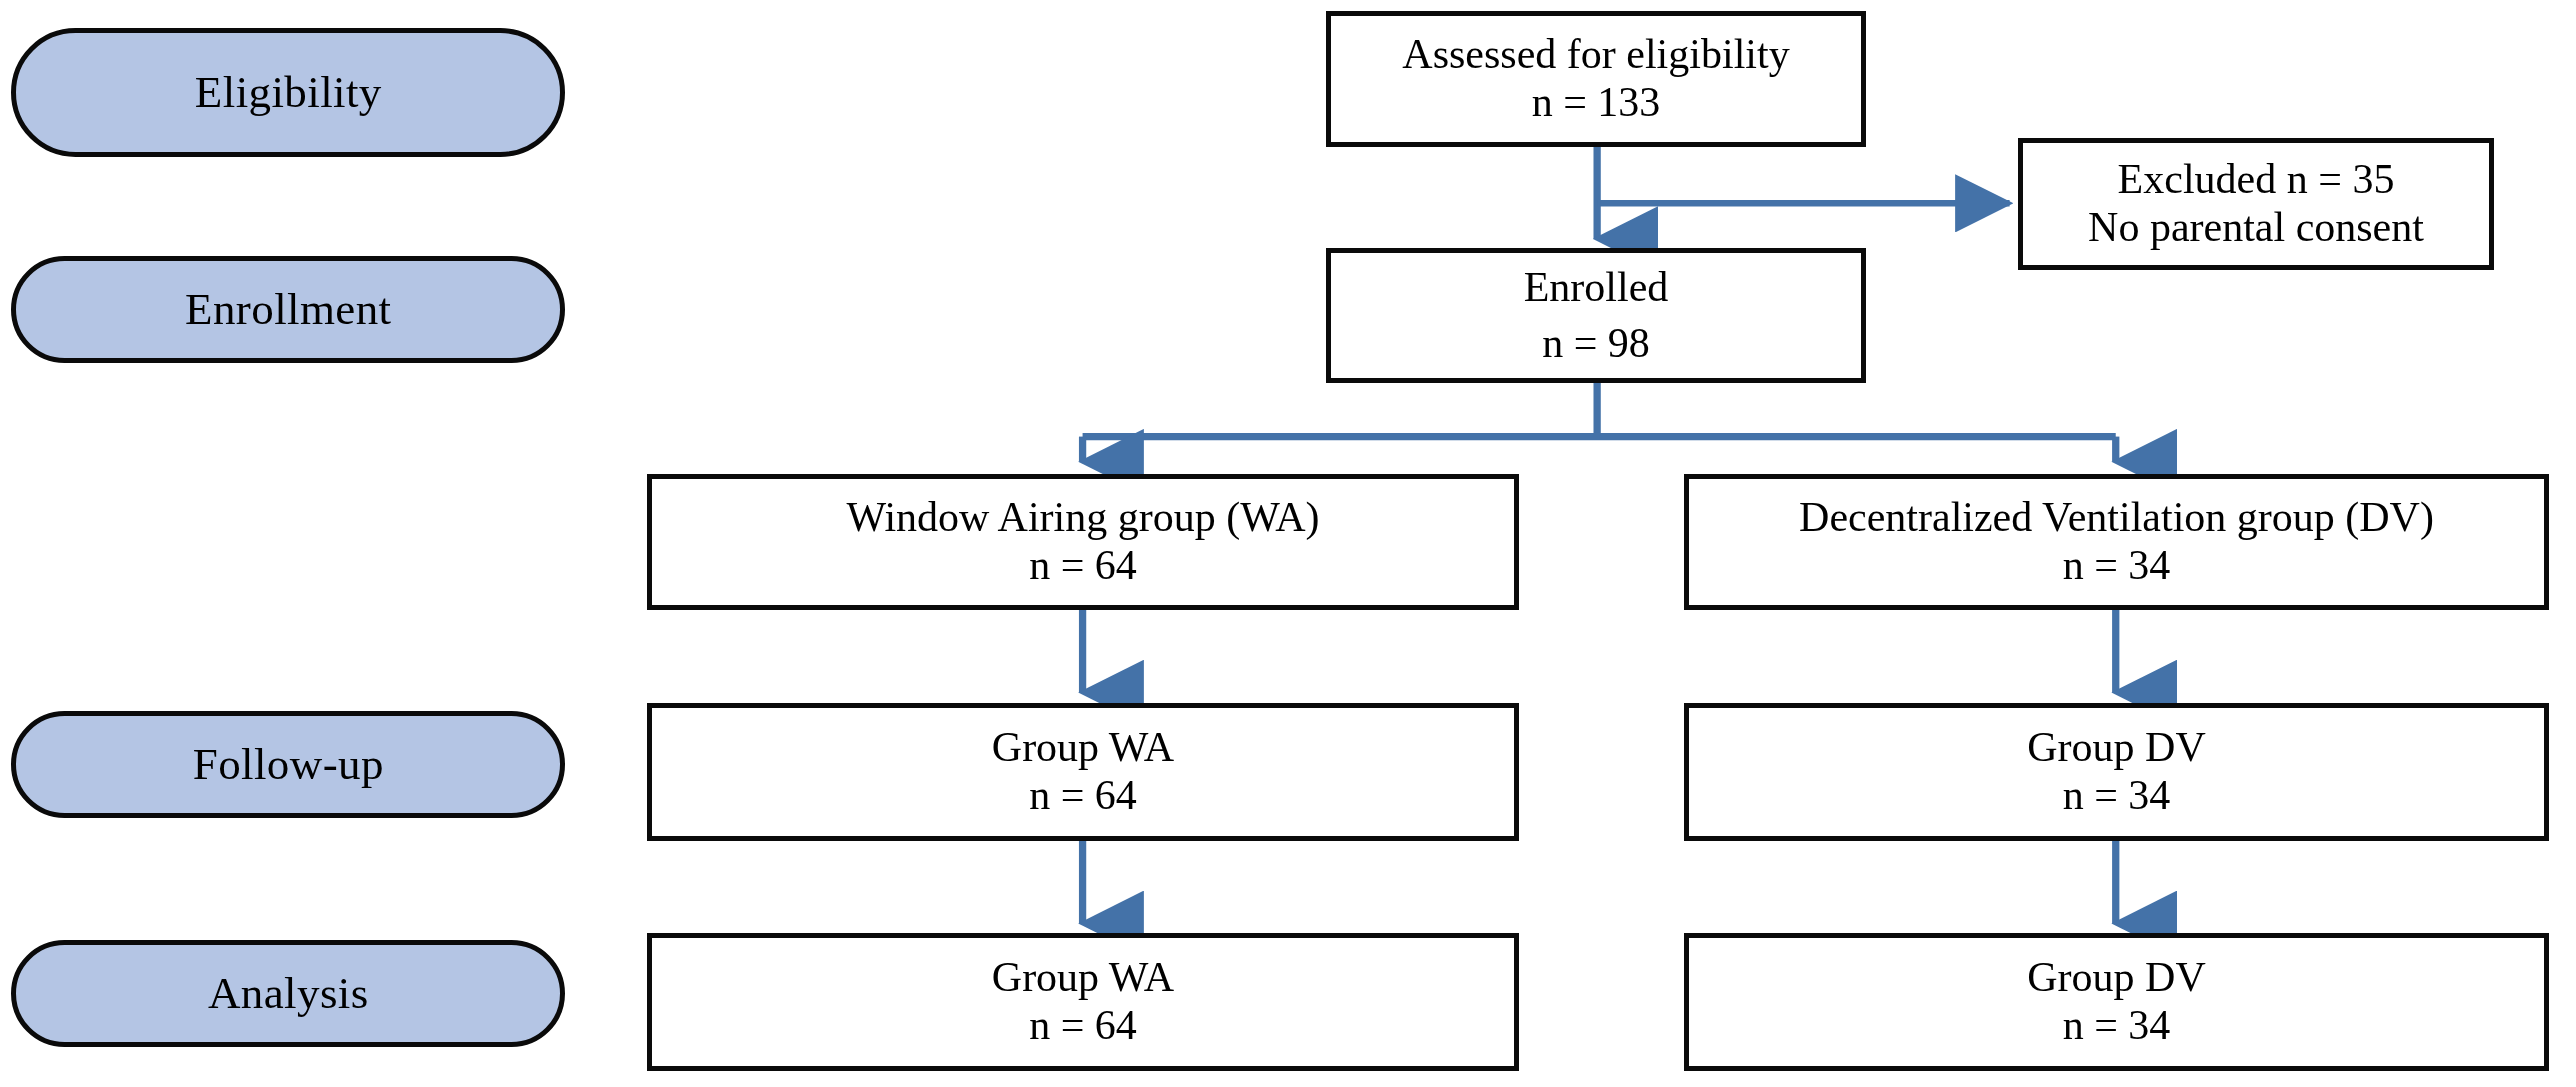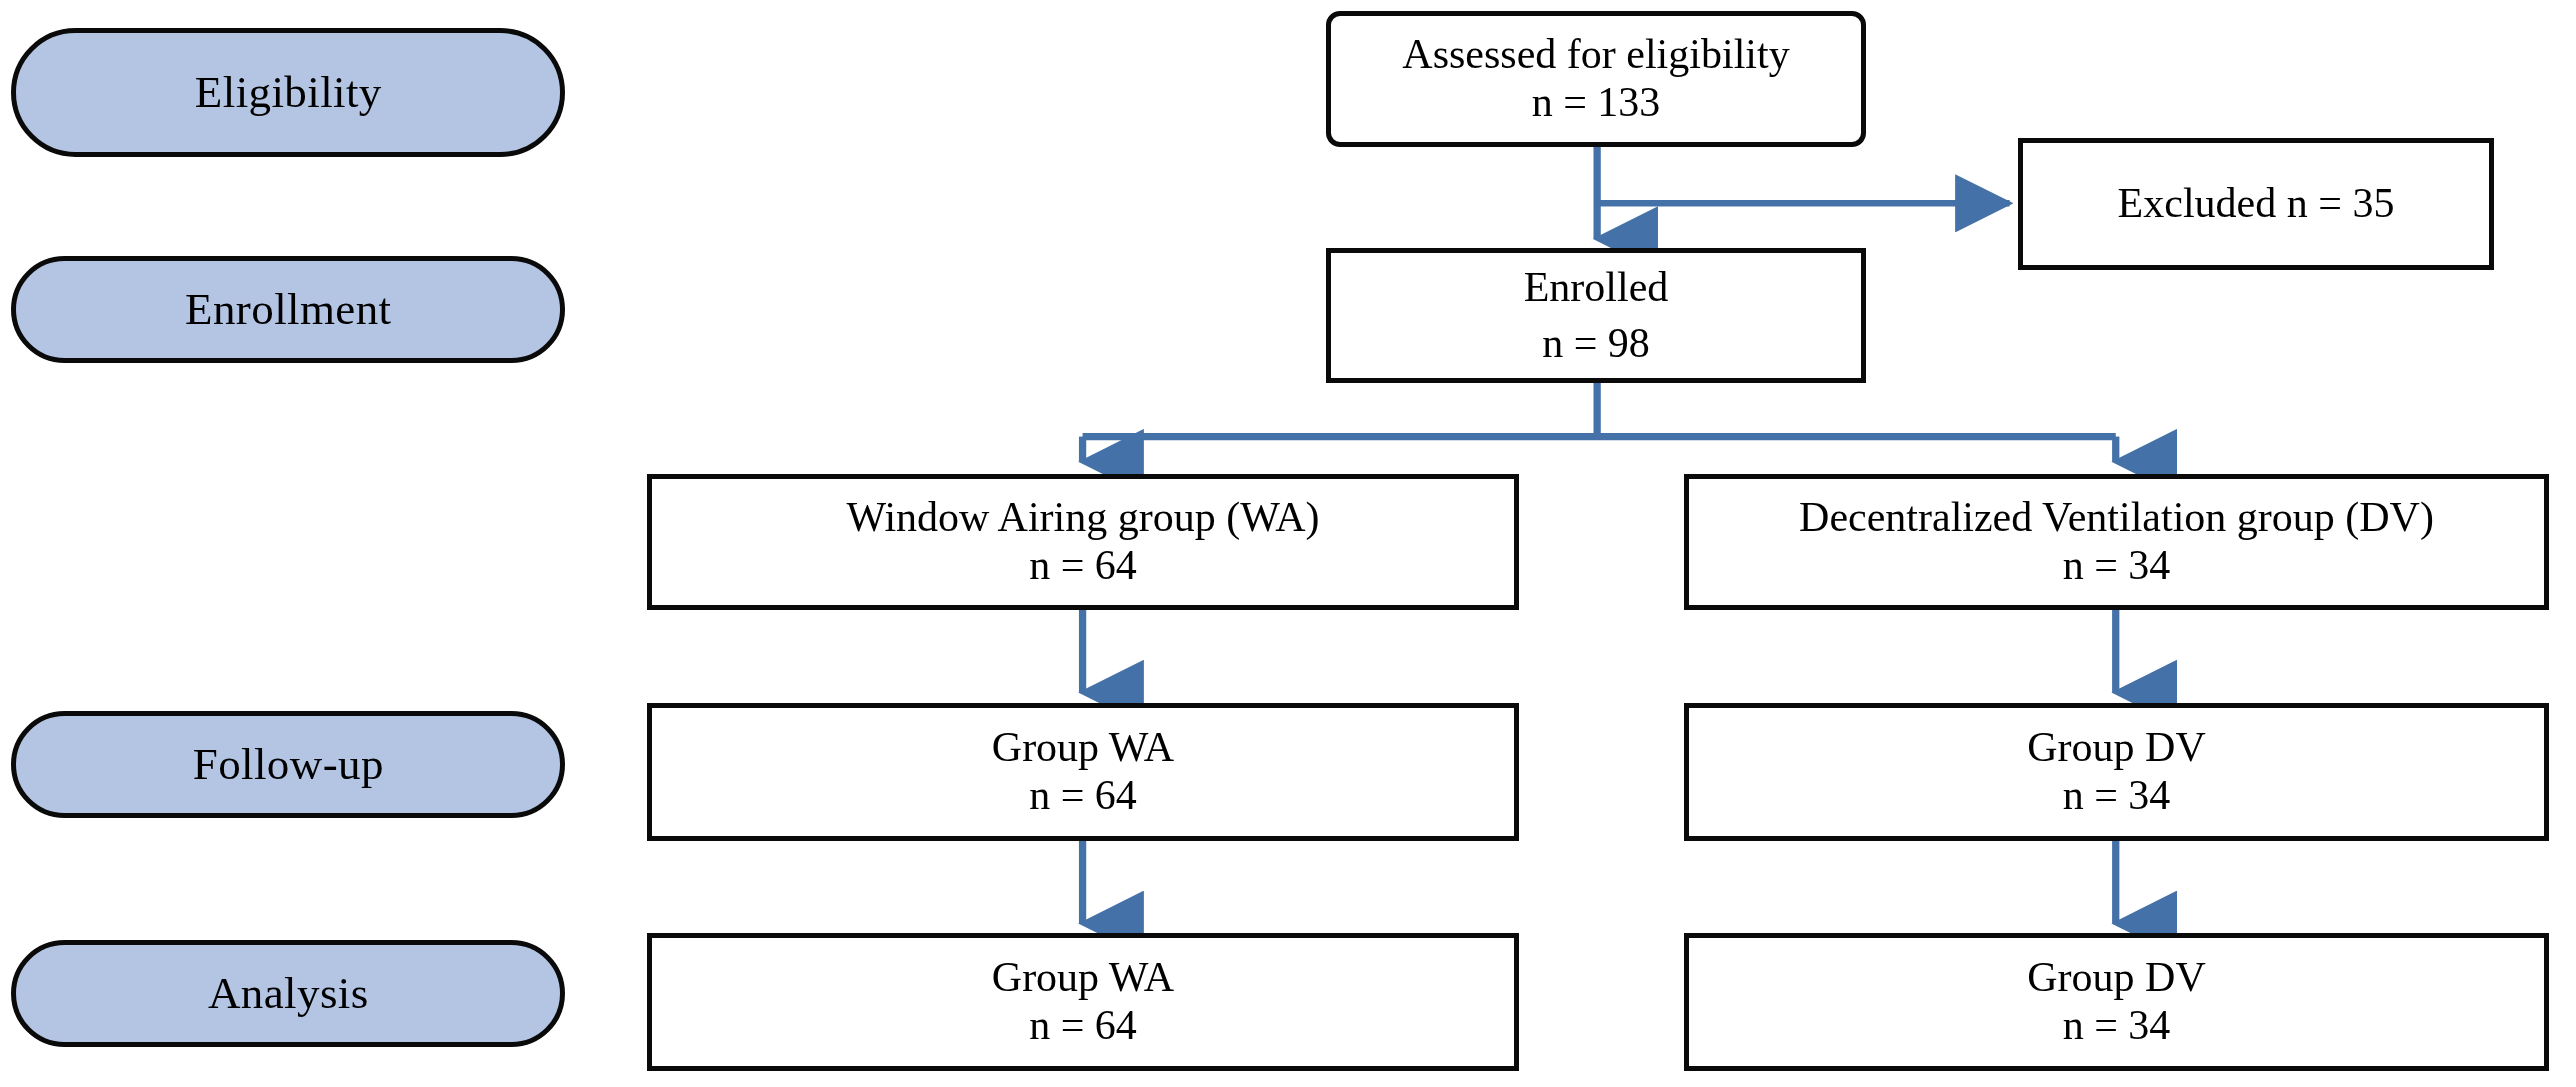--- a/index.html
+++ b/index.html
@@ -125,27 +125,28 @@
 
 
   <div class="stage-pill" style="left:11.3px; top:940px; width:554px; height:107px;">
     <span>Analysis</span>
   </div>
 
   <div class="stage-pill" style="left:11.3px; top:711px; width:554px; height:107px;">
     <span>Follow-up</span>
   </div>
 
-  <div class="flow-box" style="left:1326px; top:11.3px; width:540px; height:136px;border-radius:14px;">
+  <div class="flow-box" style="left:1326px; top:11.3px; width:540px; height:136px;">
     <span class="line1">Assessed for eligibility</span>
     <span class="line2">n = 133</span>
   </div>
 
   <div class="flow-box" style="left:2018px; top:138px; width:476px; height:132px;">
     <span class="line1">Excluded n = 35</span>
+    <span class="line2">No parental consent</span>
   </div>
 
   <div class="flow-box" style="left:1326px; top:248px; width:540px; height:135px;gap:8px;">
     <span class="line1">Enrolled</span>
     <span class="line2">n = 98</span>
   </div>
 
   <div class="flow-box" style="left:647px; top:474px; width:872px; height:136px;">
     <span class="line1">Window Airing group (WA)</span>
     <span class="line2">n = 64</span>

